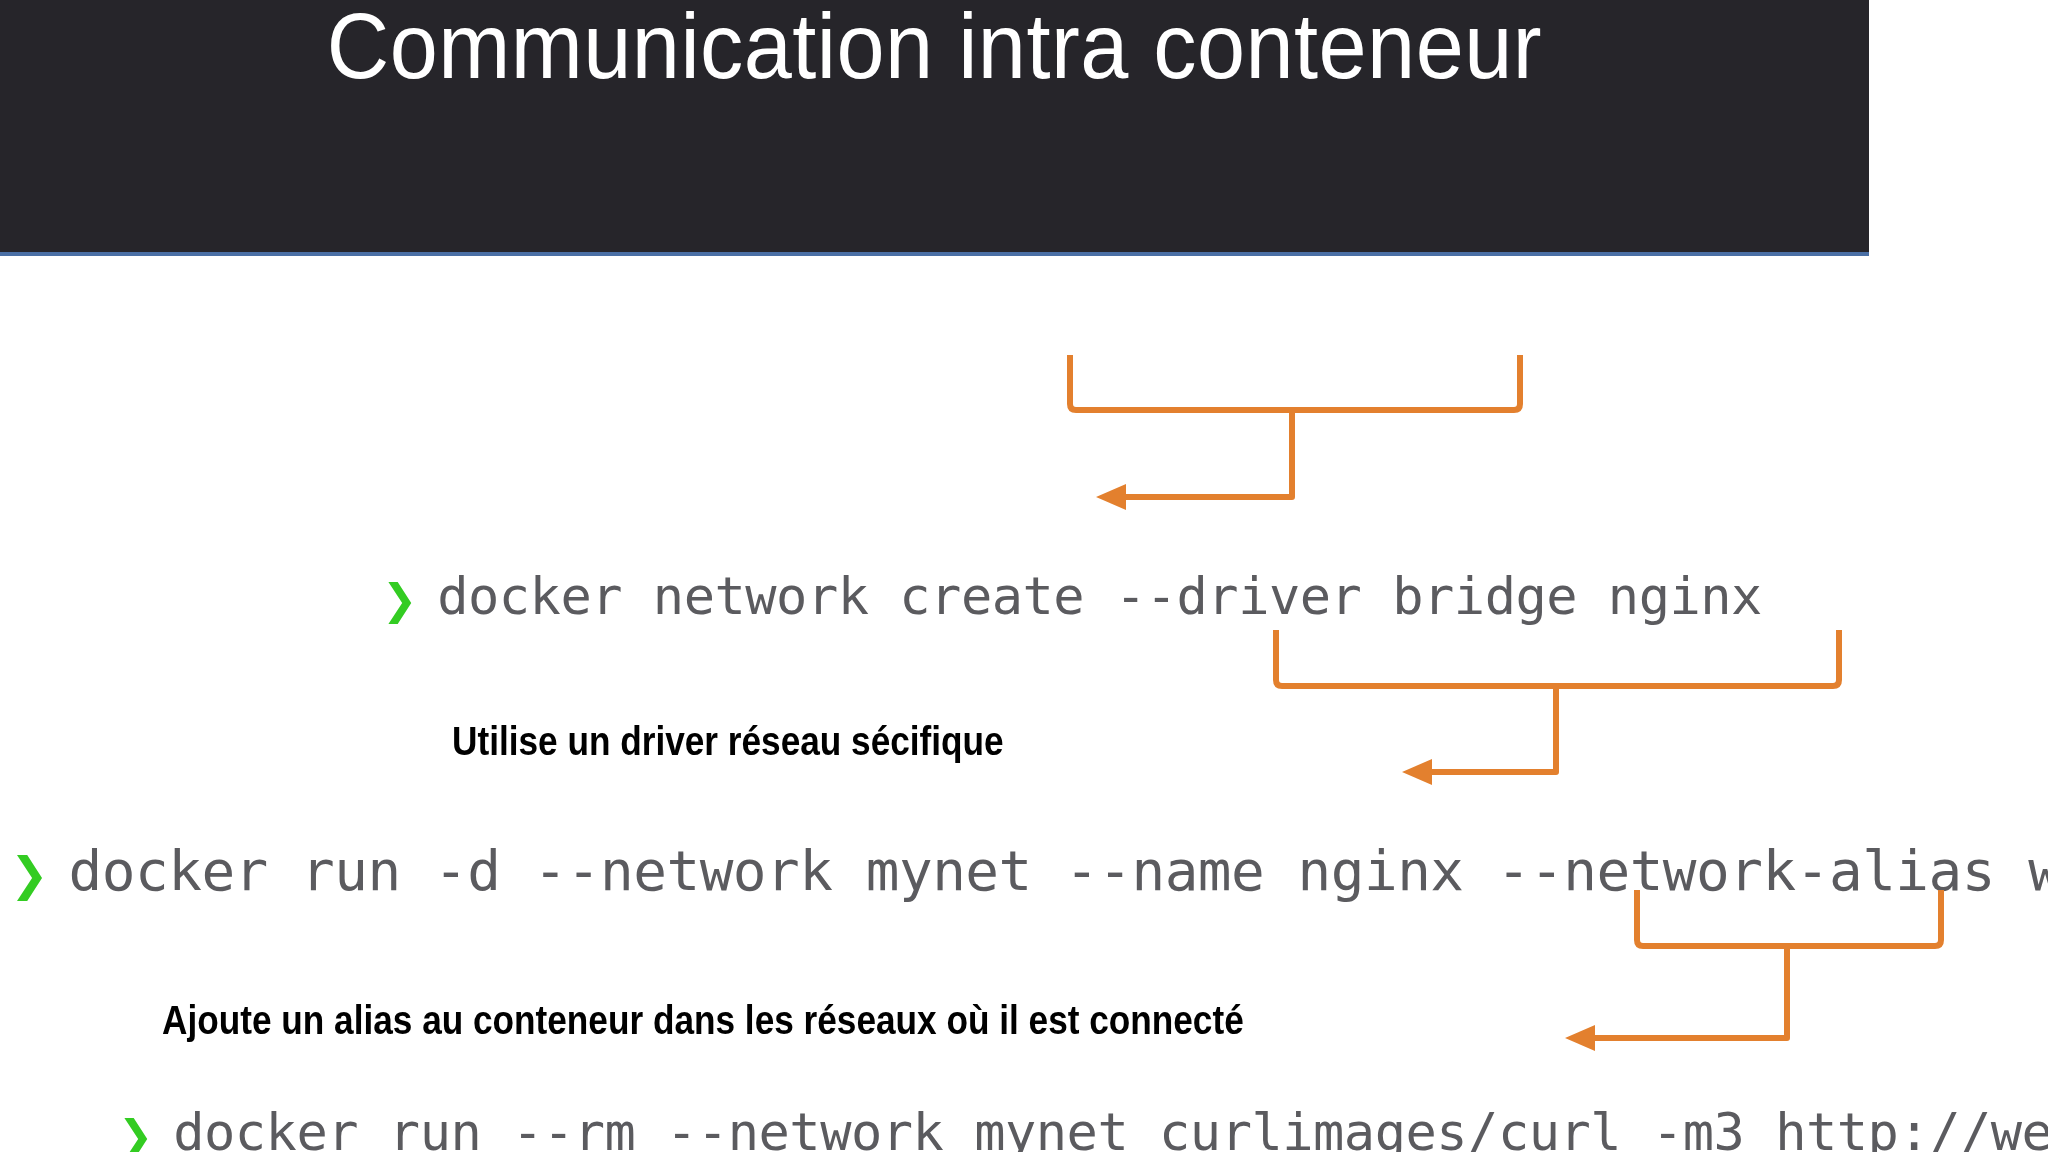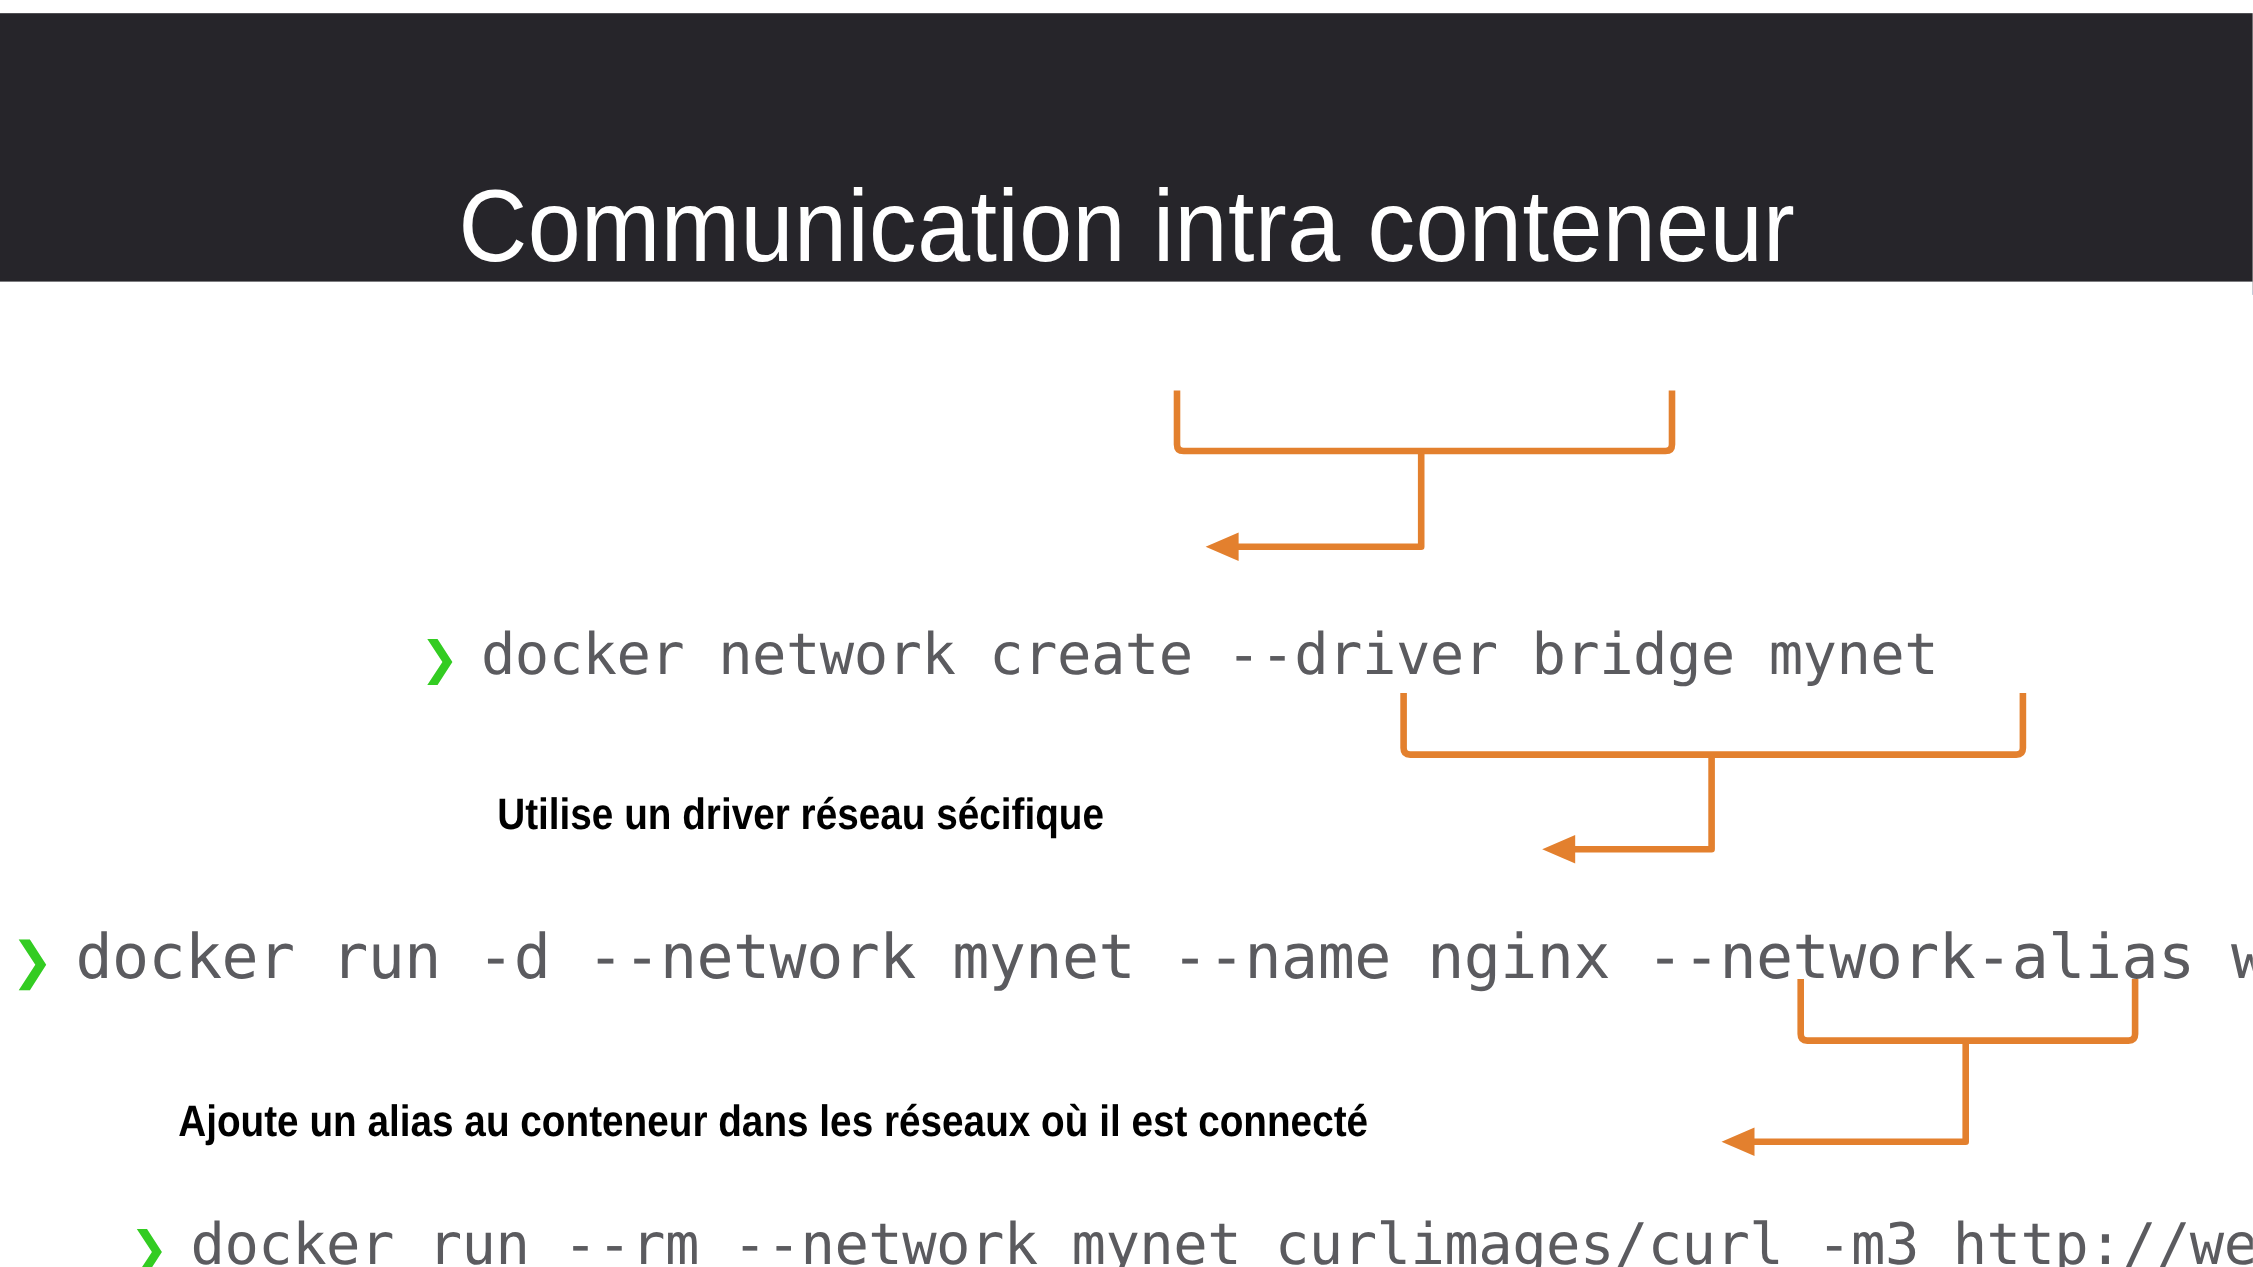--- a/index.html
+++ b/index.html
@@ -13,28 +13,28 @@
     position: relative;
     overflow: hidden;
     font-family: "Liberation Sans", sans-serif;
     -webkit-font-smoothing: antialiased;
   }
 
   
   .slide-header {
     position: absolute;
     left: 0;
-    top: 12px;
-    width: 2048px;
+    top: 0;
+    width: 1869px;
     height: 256px;
     background: #26252A;
     border-bottom: 4px solid #4A6FA5;
     box-sizing: border-box;
     display: flex;
-    align-items: flex-end;
+    align-items: flex-start;
     justify-content: center;
   }
   .slide-title {
     color: #FFFFFF;
     font-family: "Liberation Sans", sans-serif;
     font-size: 93px;
     font-weight: 400;
     letter-spacing: 0.5px;
     line-height: 1;
     transform: scaleX(0.93);
@@ -119,21 +119,21 @@
 <body>
 
 <div class="slide-header">
   <div class="slide-title">Communication intra conteneur</div>
 </div>
 
 <div class="slide-body">
 
   <div class="cmd-line" id="cmd-1">
     <span class="cmd-chevron">❯</span>
-    <span class="cmd-text">docker network create --driver bridge mynet</span>
+    <span class="cmd-text">docker network create --driver bridge nginx</span>
   </div>
 
   <div class="cmd-line" id="cmd-2">
     <span class="cmd-chevron">❯</span>
     <span class="cmd-text">docker run -d --network mynet --name nginx --network-alias web nginx</span>
   </div>
 
   <div class="cmd-line" id="cmd-3">
     <span class="cmd-chevron">❯</span>
     <span class="cmd-text">docker run --rm --network mynet curlimages/curl -m3 http://web</span>

